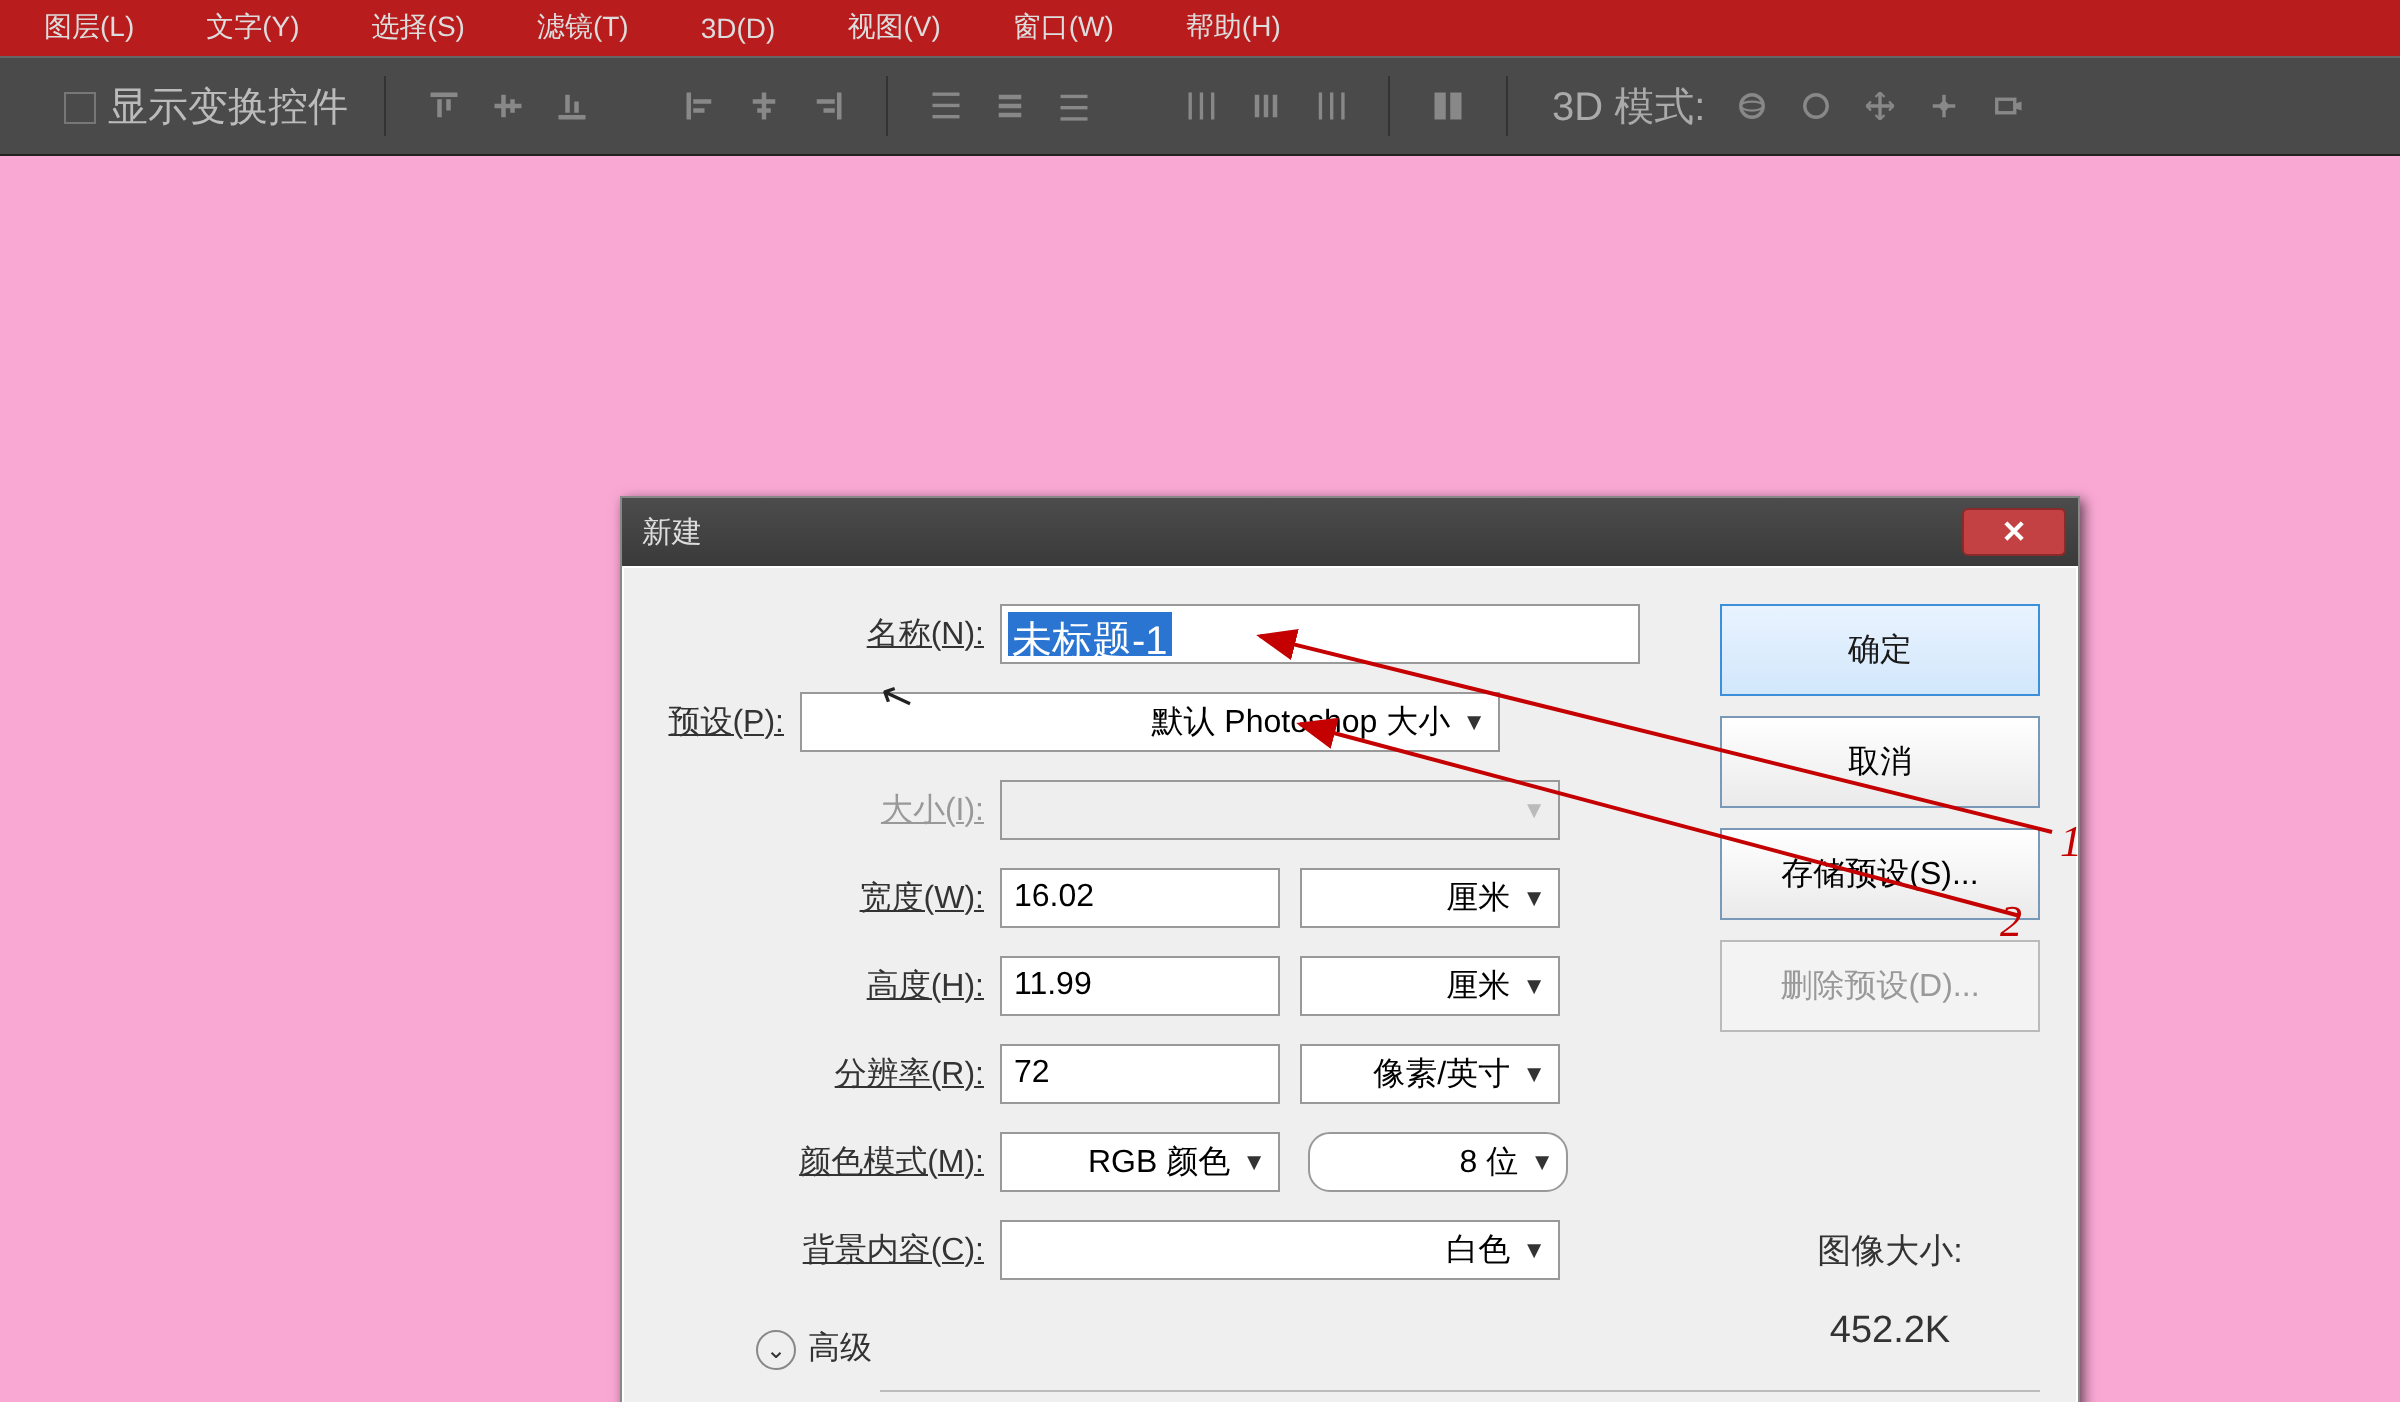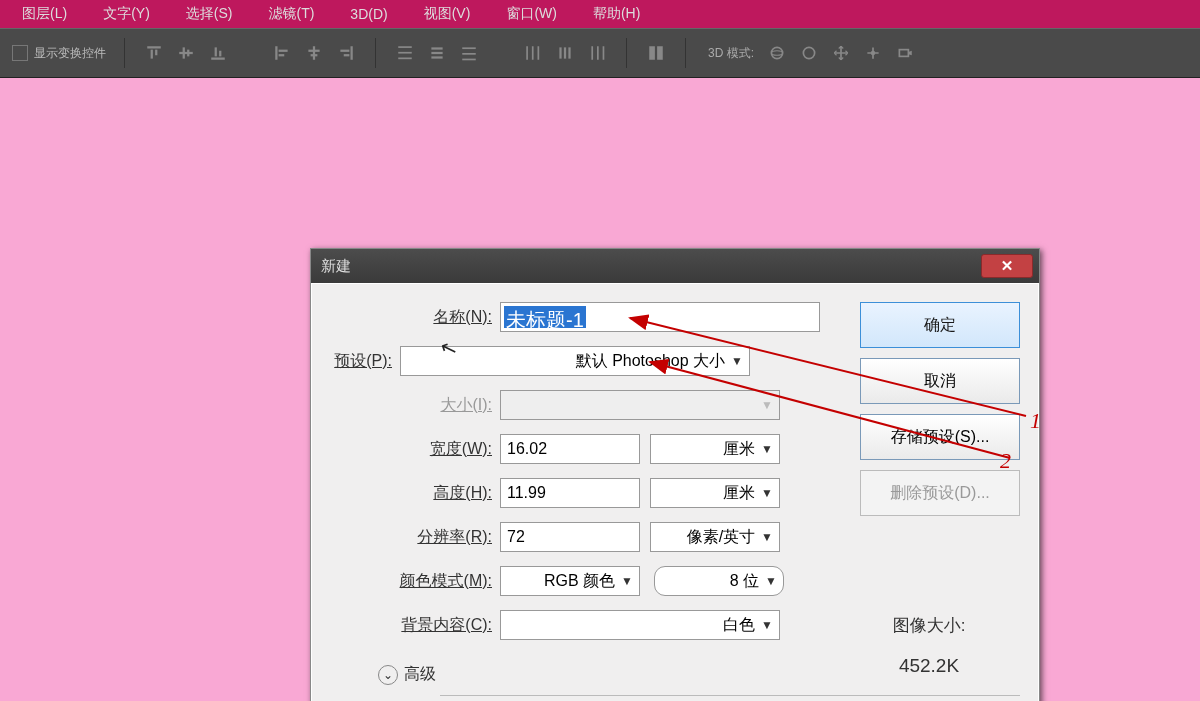--- a/index.html
+++ b/index.html
@@ -1,23 +1,23 @@
 <!DOCTYPE html>
 <html><head>
 <meta charset="utf-8">
 <style>
   * { margin: 0; padding: 0; box-sizing: border-box; font-family: "Microsoft YaHei", sans-serif; }
   body { background: #2a2a2a; width: 1200px; height: 701px; overflow: hidden; position: relative; }
 
   
-  .menubar { height: 28px; background: #be185d; display: flex; align-items: center; padding: 11px 4px; color: #ddd; font-size: 14px; }
+  .menubar { height: 28px; background: #b91c1c; display: flex; align-items: center; padding: 11px 4px; color: #ddd; font-size: 14px; }
   .menubar-item { padding: 0 18px; cursor: default; }
 
   
-  .optbar { height: 50px; background: #4a4a4a; border-top: 1px solid #666; border-bottom: 1px solid #222; display: flex; align-items: center; padding: 0 12px; color: #bbb; font-size: 12px; gap: 12px; }
+  .optbar { height: 50px; background: #4a4a4a; border-top: 1px solid #666; border-bottom: 1px solid #222; display: flex; align-items: center; padding: 0 32px; color: #bbb; font-size: 20px; gap: 12px; }
   .optbar .chk { width: 16px; height: 16px; border: 1px solid #777; display: inline-block; margin-right: 6px; vertical-align: middle; }
   .optbar .sep { width:1px; height:30px; background:#333; margin:0 6px; }
   .optbar .iconbtn { width:22px; height:22px; display:inline-flex; align-items:center; justify-content:center; color:#888; }
   .optbar .iconbtn svg { width:18px; height:18px; }
   .optbar .group { display:flex; gap:10px; align-items:center; }
   .optbar .label3d { color:#aaa; margin-left:4px; }
 
   .canvas-area { position: relative; width: 100%; height: calc(100% - 78px); background: #f9a8d4; }
 
   
@@ -42,21 +42,21 @@
   .unit       { width:130px; margin-left:10px; }
   .colmode    { width:140px; }
   .bitdepth   { width:130px; margin-left:14px;border-radius:11px; }
   .bgcontent  { width:280px; }
 
   .side-buttons { position:absolute; right:18px; top:18px; width:160px; display:flex; flex-direction:column; gap:10px; }
   .side-buttons button { height:46px; font-size:16px; border:1px solid #7a99b8; background:linear-gradient(#ffffff,#eaeaea); cursor:pointer; }
   .side-buttons button.primary { background:linear-gradient(#e9f3ff,#d2e7fb); border:1px solid #3c8fd8; color:#1a1a1a; }
   .side-buttons button.disabled { color:#999; border-color:#bbb; background:#f3f3f3; }
 
-  .image-size { position:absolute; right:44px; top:330px; width:130px; text-align:center; font-size:17px; color:#333; }
+  .image-size { position:absolute; right:28px; top:330px; width:130px; text-align:center; font-size:17px; color:#333; }
   .image-size .val { margin-top:18px; font-size:19px; }
 
   .adv { display:flex; align-items:center; gap:6px; margin-top:24px; margin-left:48px; font-size:16px; color:#333; }
   .adv .chev { width:20px; height:20px; border:1px solid #888; border-radius:50%; display:inline-flex; align-items:center; justify-content:center; font-size:12px; }
   .adv-line { border-top:1px solid #bbb; margin:10px 0 0 110px; }
 
   
   .anno { position:absolute; pointer-events:none; }
   .anno-num { position:absolute; color:#c40000; font-size:22px; font-style:italic; font-family: Georgia, serif; }
 

